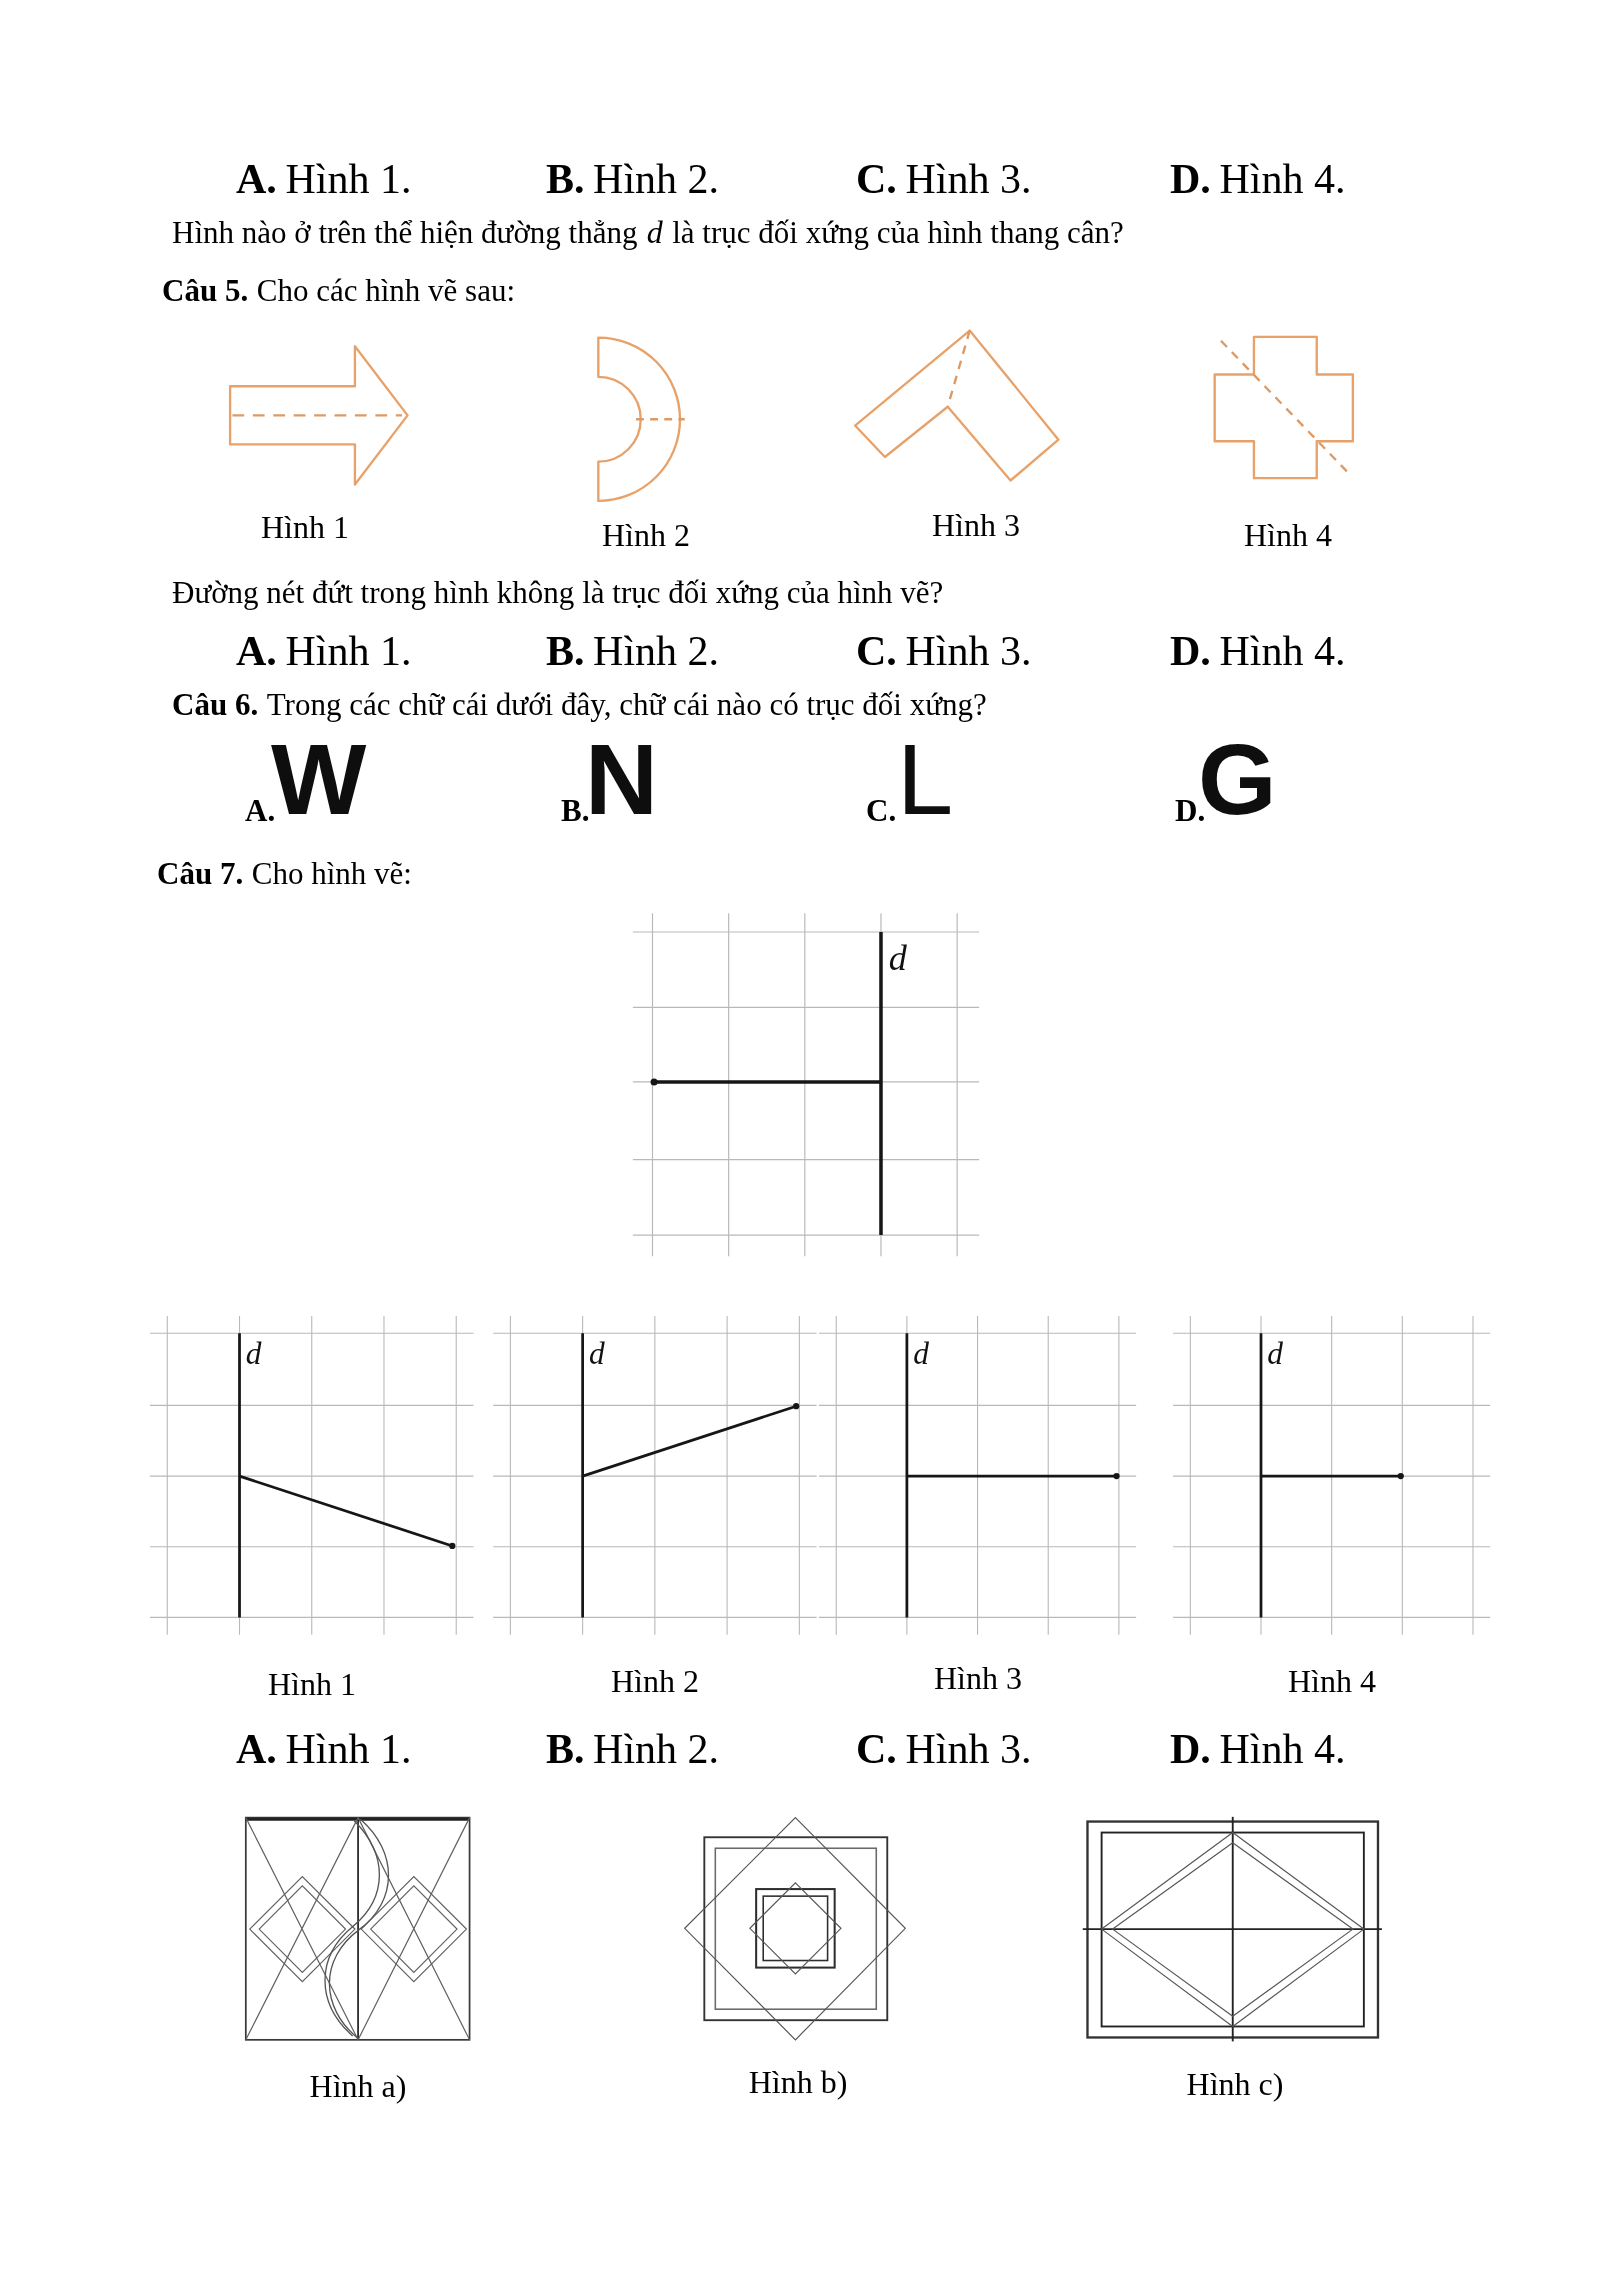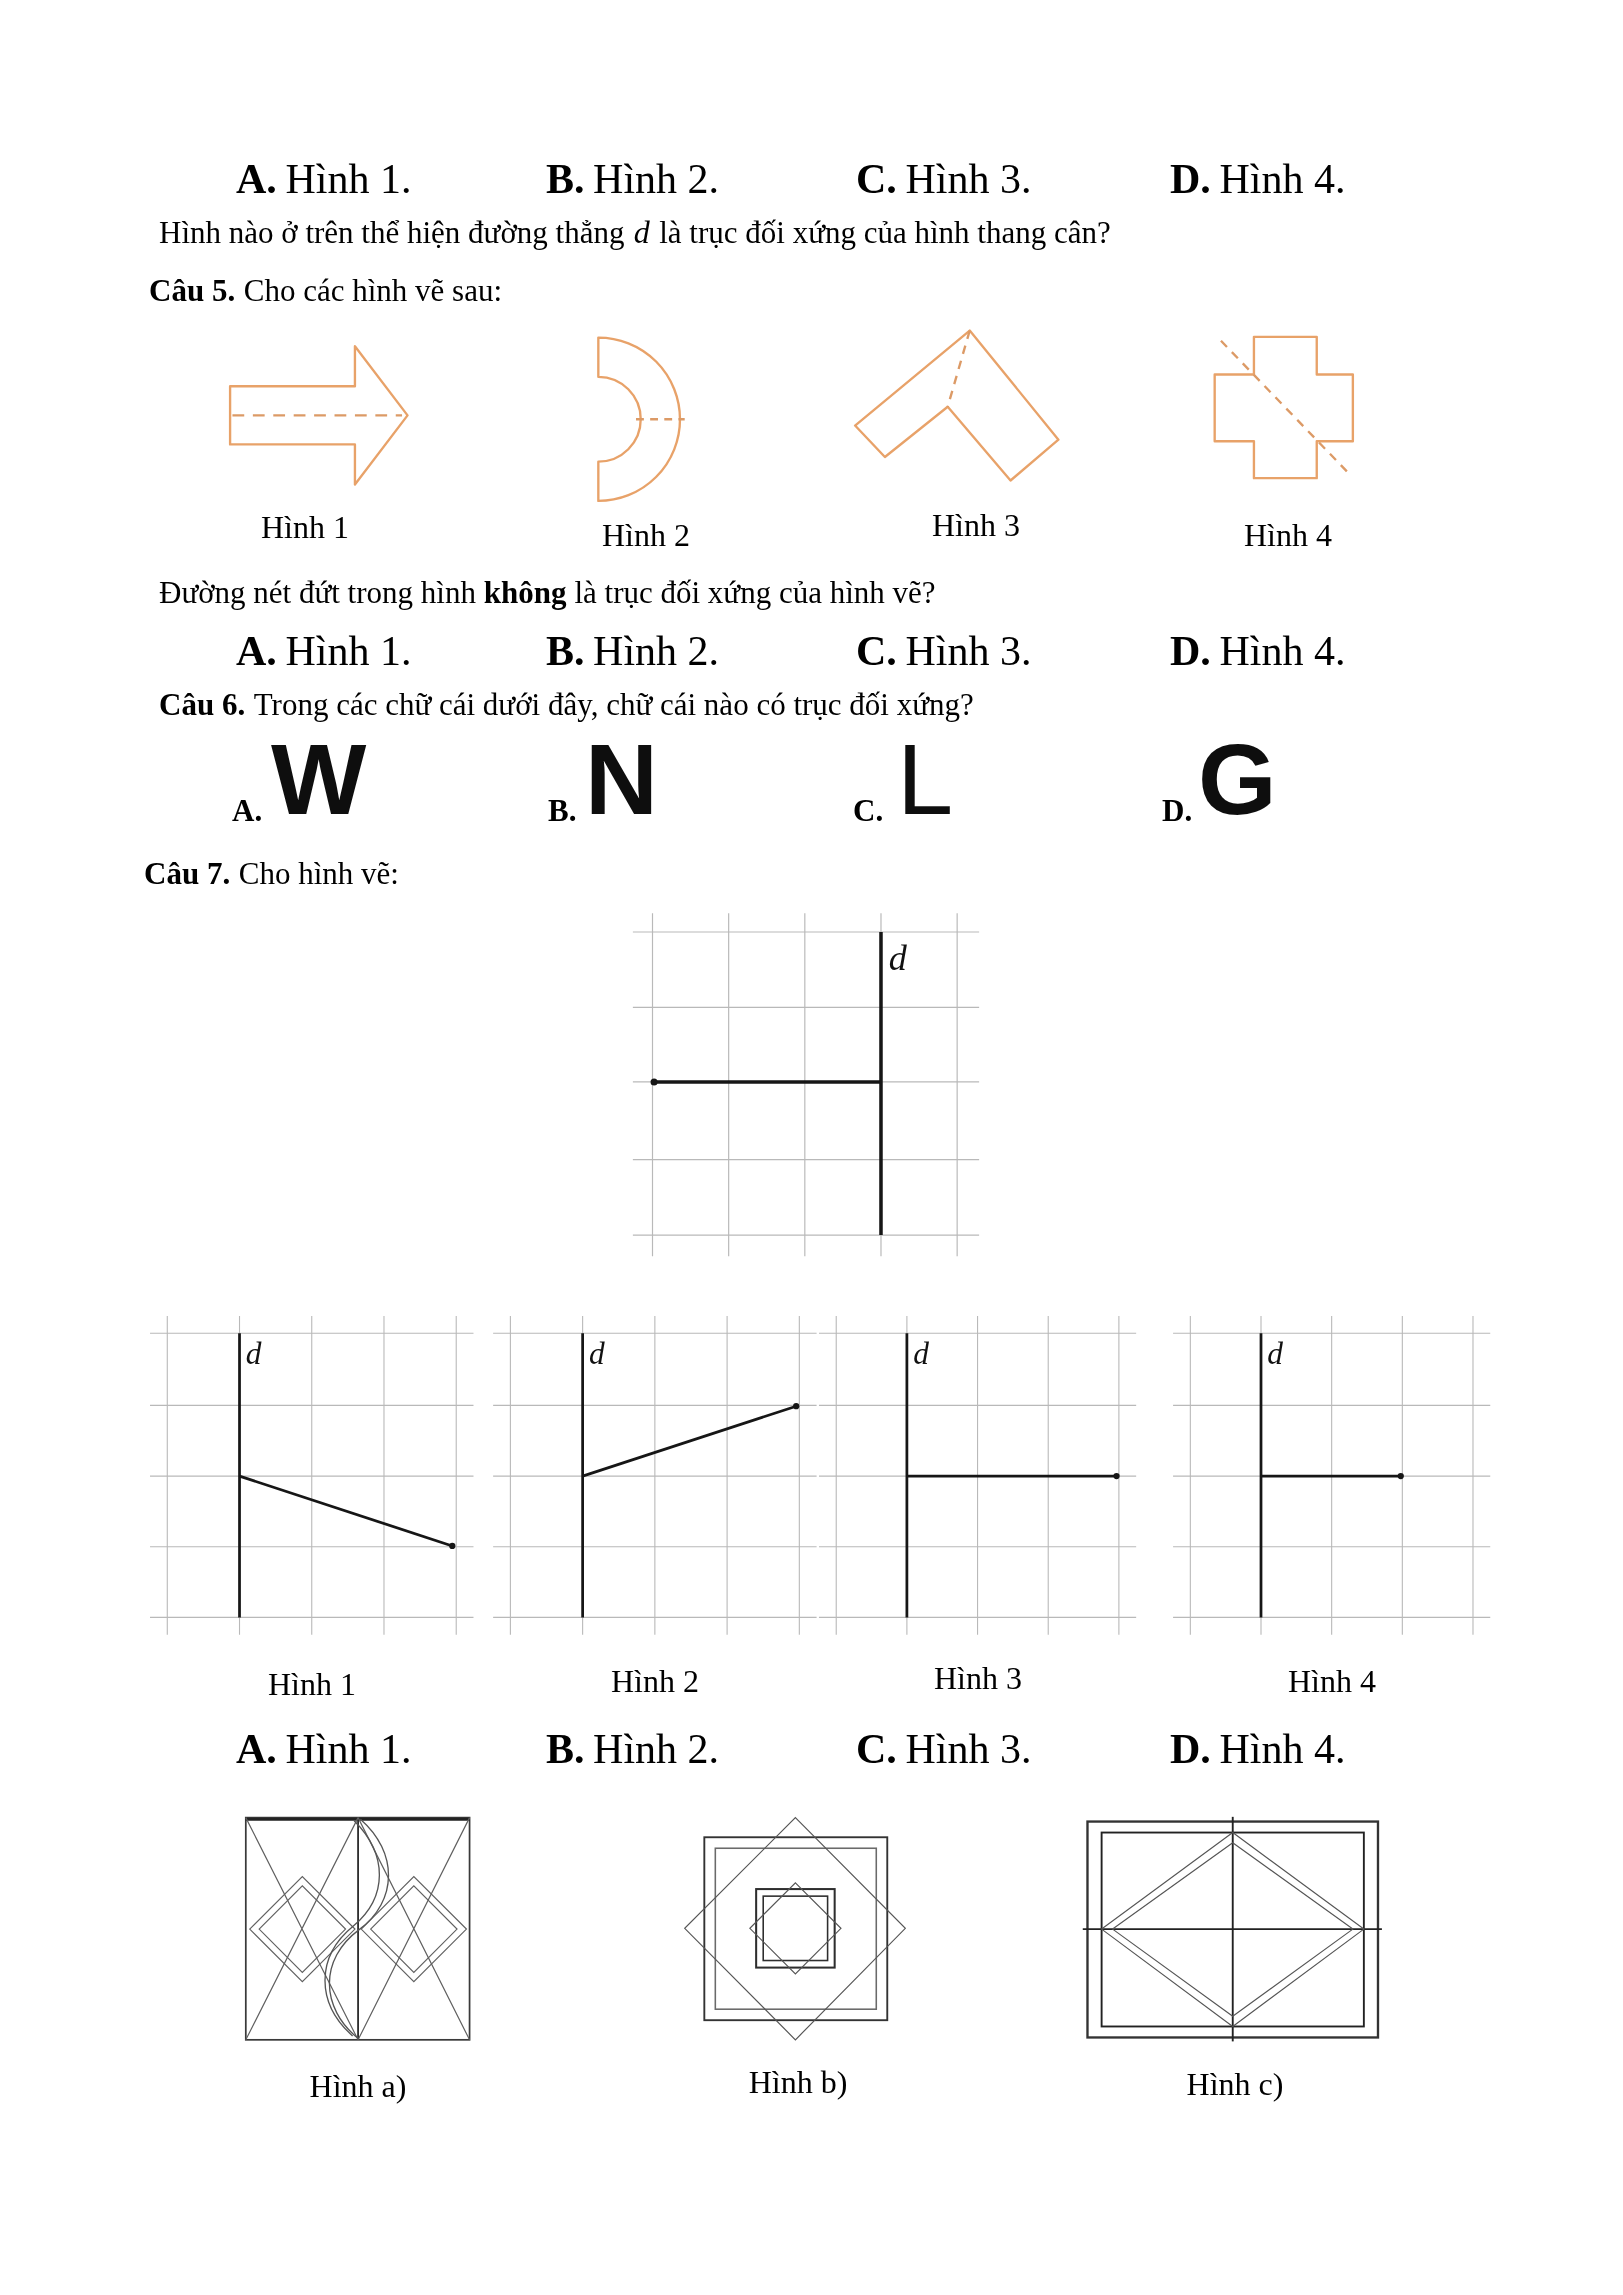--- a/index.html
+++ b/index.html
@@ -5,24 +5,24 @@
   html,body{margin:0;padding:0;background:#ffffff;}
   #page{
     position:relative;
     width:1623px;height:2295px;
     background:#ffffff;
     font-family:"Liberation Serif","DejaVu Serif",serif;
     color:#000;
     overflow:hidden;
   }
   .abs{position:absolute;}
-  .txt{font-size:31px;line-height:1.25;white-space:nowrap;}
+  .txt{font-size:31px;line-height:1.25;white-space:nowrap;margin-left:13px;}
   .bold{font-weight:700;}
   .lbl{font-weight:700;margin-right:8.6px;}
-  .seg-b{font-weight:700;margin:0 7.9px;}
+  .seg-b{font-weight:400;margin:0 7.9px;}
   .dvar{font-style:italic;margin:0 9.4px;font-size:32px;}
   .center-label{transform:translateX(-50%);white-space:nowrap;font-size:32px;}
   .ansrow span.opt{position:absolute;top:0;white-space:nowrap;font-size:42px;}
   .letter{font-family:"Liberation Sans","DejaVu Sans",sans-serif;font-weight:700;font-size:101px;line-height:1;color:#0e0e0e;}
   .letter.thin{font-weight:400;}
   svg text.dlab{font-family:"Liberation Serif","DejaVu Serif",serif;font-style:italic;}
 </style>
 </head>
 <body>
 

